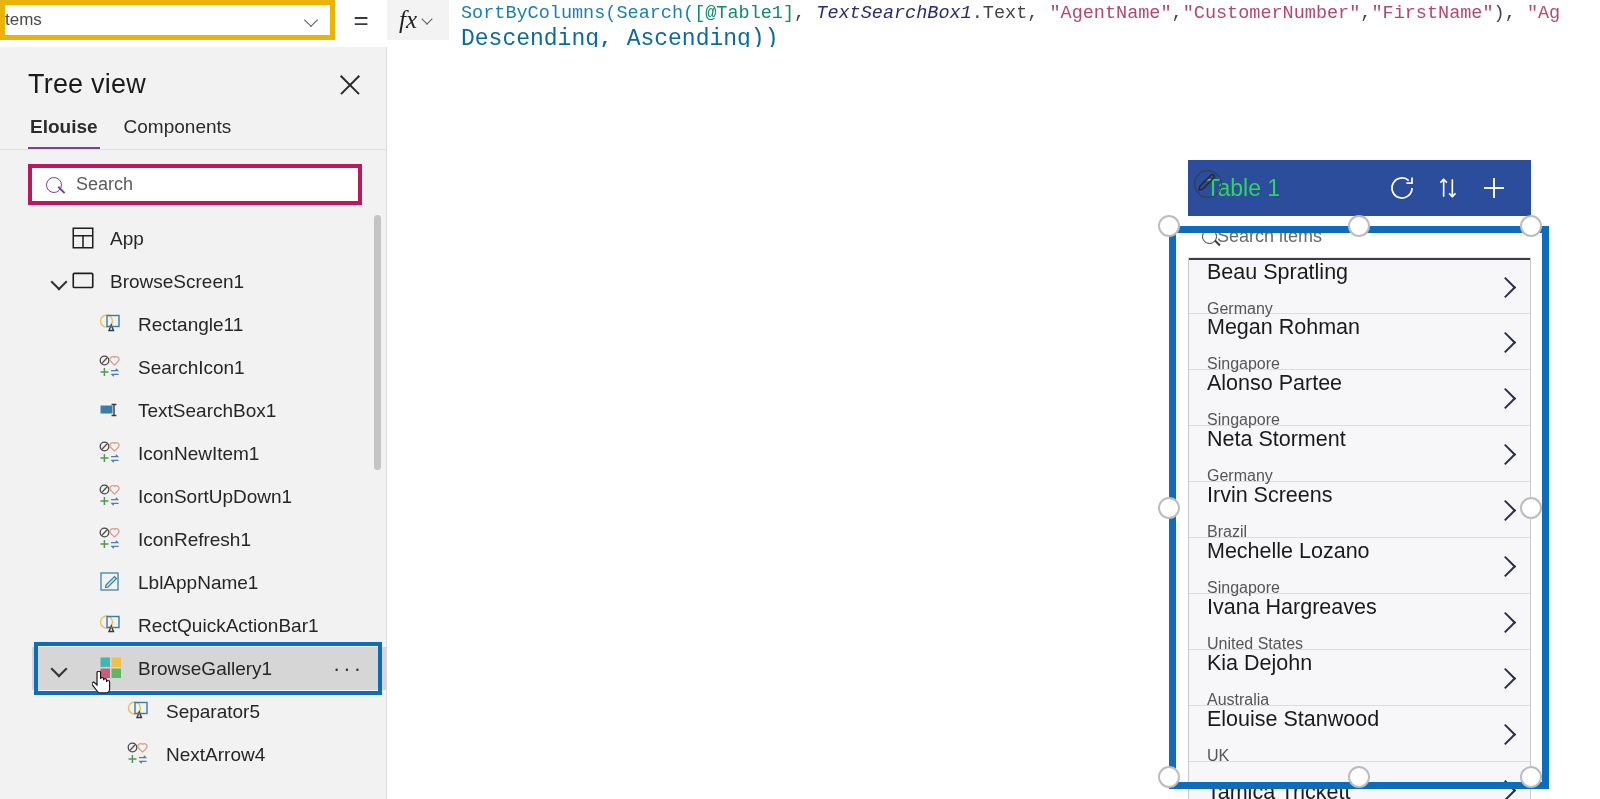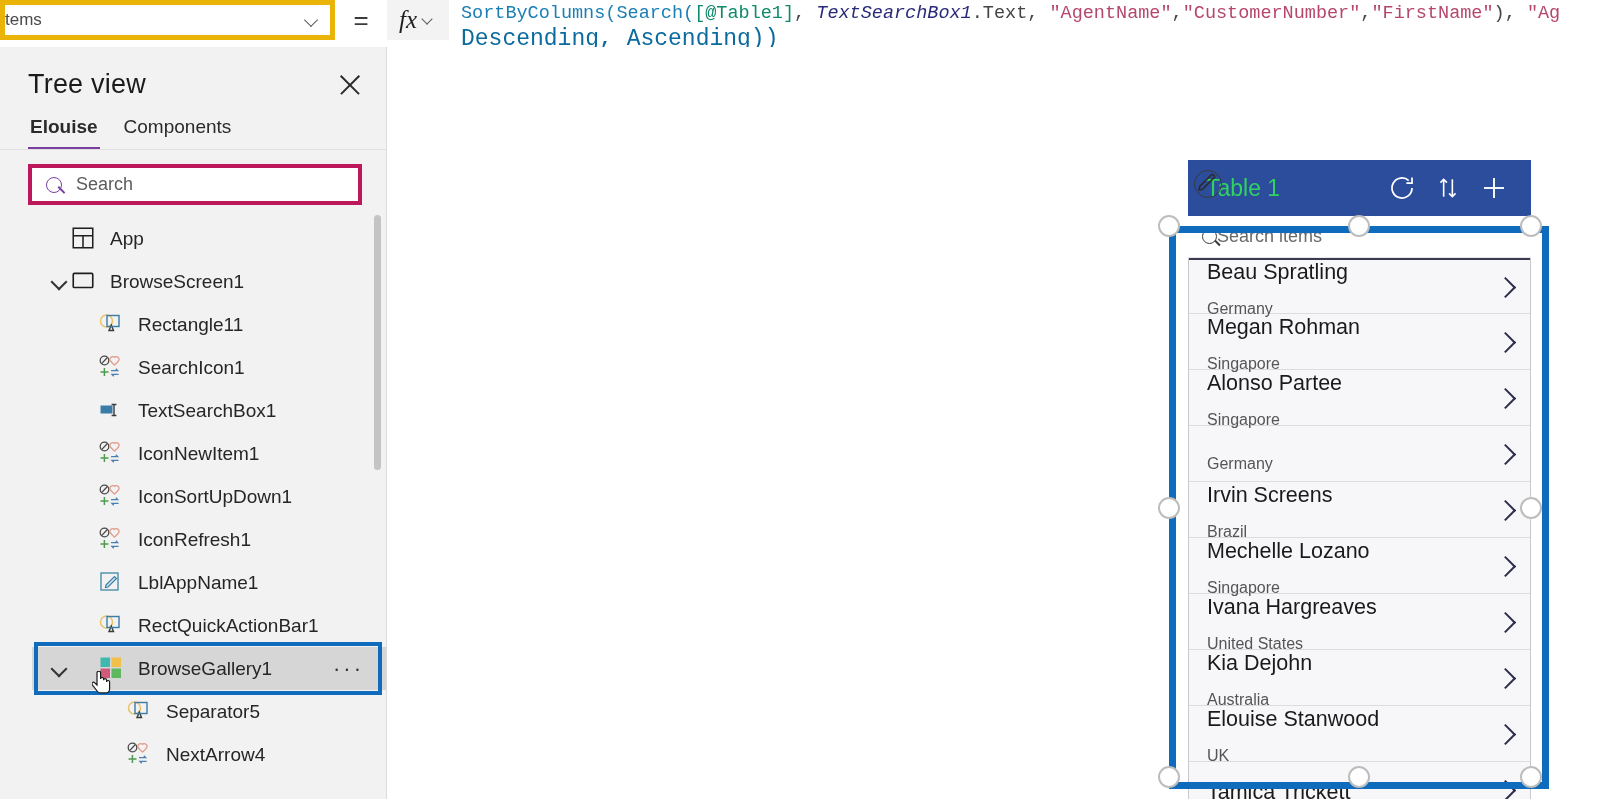--- a/index.html
+++ b/index.html
@@ -285,20 +285,21 @@
               <span class="g-name">Megan Rohman</span>
               <span class="g-sub">Singapore</span>
               <span class="g-arrow"></span>
             </div>
             <div class="g-row">
               <span class="g-name">Alonso Partee</span>
               <span class="g-sub">Singapore</span>
               <span class="g-arrow"></span>
             </div>
             <div class="g-row">
+              <span class="g-name">Neta Storment</span>
               <span class="g-sub">Germany</span>
               <span class="g-arrow"></span>
             </div>
             <div class="g-row">
               <span class="g-name">Irvin Screens</span>
               <span class="g-sub">Brazil</span>
               <span class="g-arrow"></span>
             </div>
             <div class="g-row">
               <span class="g-name">Mechelle Lozano</span>

